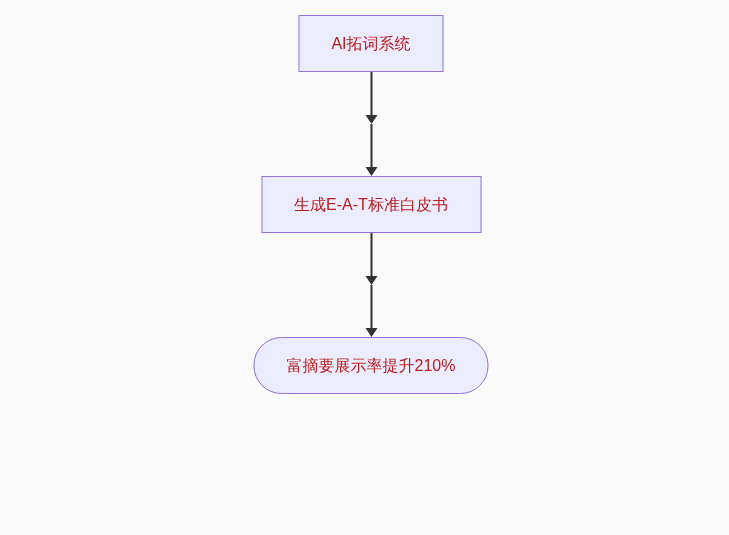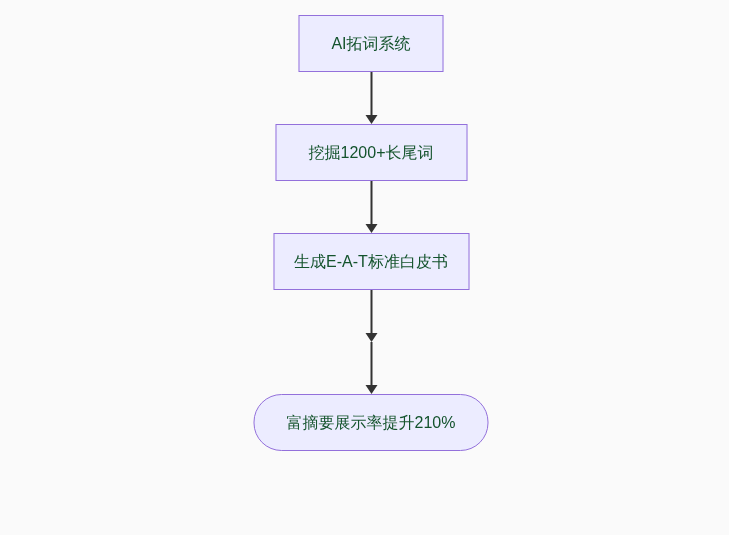--- a/index.html
+++ b/index.html
@@ -24,29 +24,29 @@
     align-items: center;
   }
   .node {
     box-sizing: border-box;
     height: 57px;
     background: #ECECFF;
     border: 1px solid #9370DB;
     display: flex;
     align-items: center;
     justify-content: center;
-    color: #14532d;
+    color: #b91c1c;
     font-size: 16px;
     line-height: 1;
     white-space: nowrap;
     text-align: center;
   }
   .node.n1 { width: 145px; }
   .node.n2 { width: 192px; }
-  .node.n3 { width: 196px; }
+  .node.n3 { width: 220px; }
   .node.n4 { width: 212px; }
   .node.n5 { width: 235px; border-radius: 28px; }
   .arrow {
     height: 52px;
     display: flex;
     flex-direction: column;
     align-items: center;
   }
   .arrow .shaft {
     width: 2px;
@@ -69,23 +69,20 @@
 
   <div class="node n1">
     <span>AI拓词系统</span>
   </div>
 
   <div class="arrow">
     <div class="shaft"></div>
     <div class="head"></div>
   </div>
 
-  <div class="node n2">
-    <span>挖掘1200+长尾词</span>
-  </div>
 
   <div class="arrow">
     <div class="shaft"></div>
     <div class="head"></div>
   </div>
 
   <div class="node n3">
     <span>生成E-A-T标准白皮书</span>
   </div>
 

